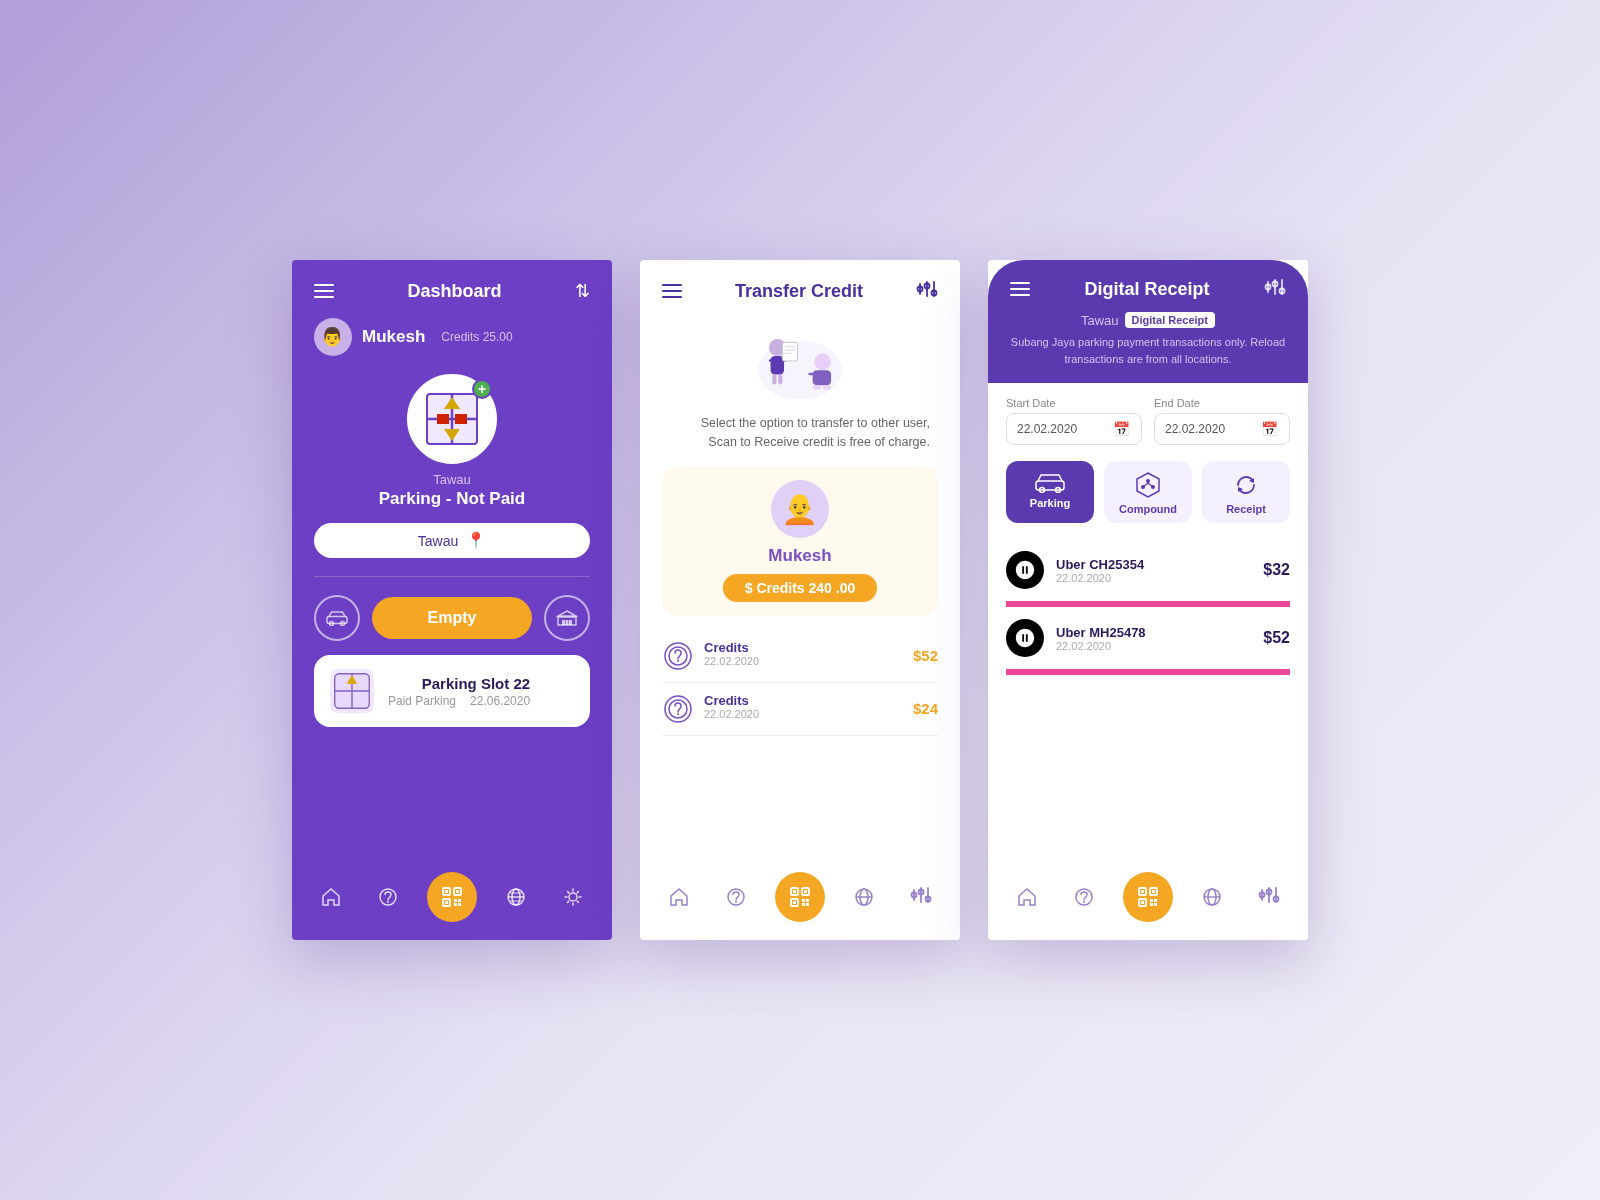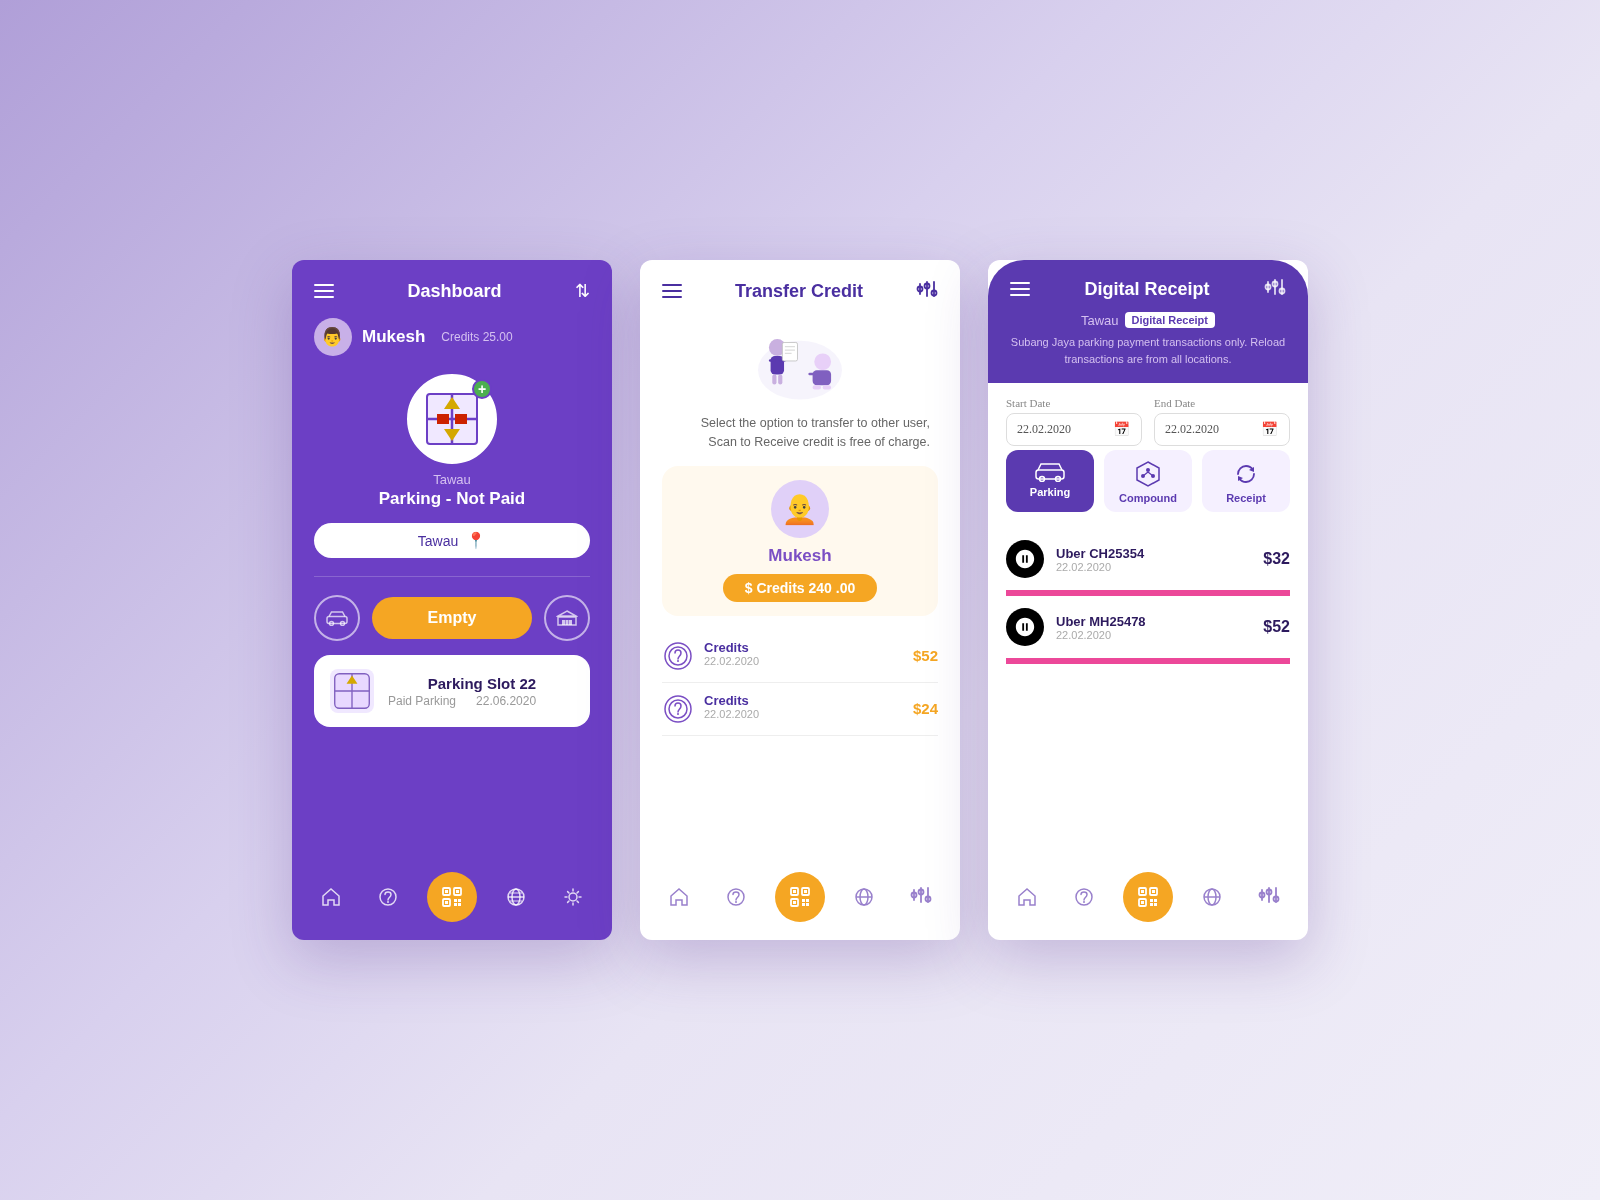--- a/index.html
+++ b/index.html
@@ -16,21 +16,21 @@
     .screens-container {
       display: flex;
       gap: 28px;
       align-items: flex-start;
       padding: 60px 40px;
     }
 
     
     .phone {
       width: 320px;
-      border-radius: 12px;
+      border-radius: 4px;
       overflow: hidden;
       box-shadow: 0 20px 60px rgba(80,40,140,0.25);
     }
     .phone-dashboard {
       background: #6c3fc5;
       height: 680px;
     }
     .phone-transfer {
       background: #fff;
       height: 680px;
@@ -229,21 +229,21 @@
     }
     .dash-card-title {
       font-size: 15px;
       font-weight: 700;
       color: #2d1a5e;
     }
     .dash-card-sub {
       font-size: 12px;
       color: #999;
       display: flex;
-      gap: 20px;
+      gap: 14px;
       margin-top: 2px;
     }
 
     
     .bottom-nav {
       display: flex;
       align-items: center;
       justify-content: space-around;
       padding: 14px 10px 18px;
       margin-top: auto;
@@ -411,22 +411,21 @@
 
     .receipt-body {
       padding: 14px 18px;
       background: #fff;
       flex: 1;
     }
 
     .receipt-dates {
       display: flex;
       gap: 12px;
-      margin-bottom: 4px;
-      font-family: Liberation Serif, serif;
+      margin-bottom: 16px;
     }
     .receipt-date-field {
       flex: 1;
     }
     .receipt-date-label {
       font-size: 11px;
       color: #888;
       margin-bottom: 4px;
     }
     .receipt-date-input {

